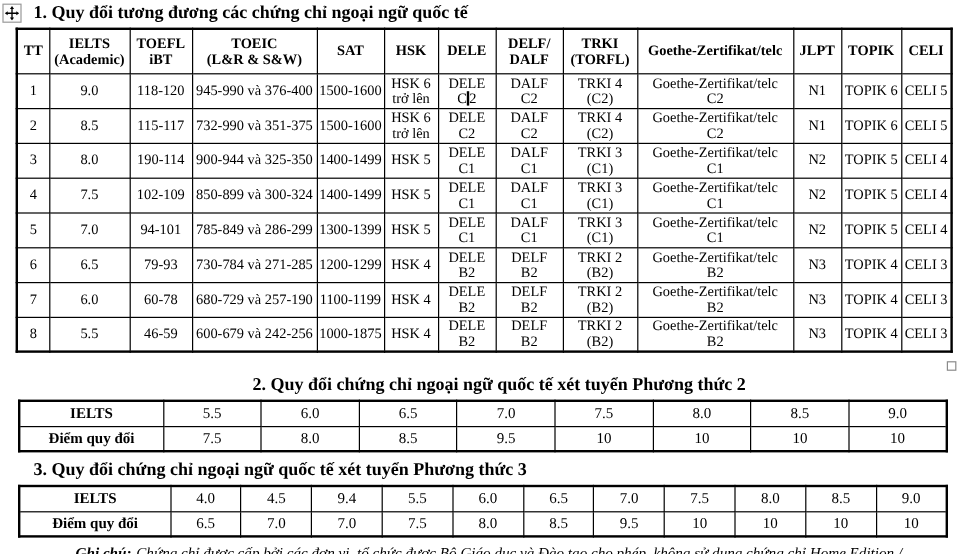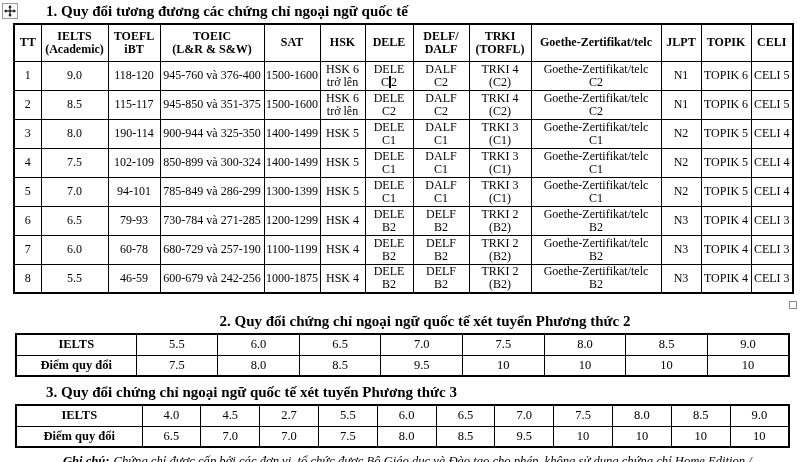--- a/index.html
+++ b/index.html
@@ -19,21 +19,21 @@
     display: flex; align-items: center; justify-content: center;
     cursor: move;
   }
   .resize-handle {
     position: absolute; left: 789px; top: 301px;
     width: 8px; height: 8px;
     border: 1px solid #8a8a8a; background: #ffffff;
   }
   .sec-title {
     font-weight: bold; font-size: 15px; line-height: 1.2;
-    margin: 0; padding-left: 46px;
+    margin: 0; padding-left: 28px;
   }
   #title1 { margin: 2px 0 3px 0; }
   #title2 { margin: 18px 0 3px 0; text-align: center; }
   #title3 { margin: 6px 14px 3px 0; }
 
   table {
     border-collapse: collapse; table-layout: fixed;
     border: 2px solid #000;
   }
   th, td {
@@ -125,41 +125,41 @@
       <th>JLPT</th>
       <th>TOPIK</th>
       <th>CELI</th>
     </tr>
   </thead>
   <tbody id="table1-body">
       <tr>
         <td>1</td>
         <td>9.0</td>
         <td>118-120</td>
-        <td>945-760 và 376-400</td>
+        <td>945-990 và 376-400</td>
         <td>1500-1600</td>
         <td>HSK 6
 trở lên</td>
         <td><span>DELE
 C</span><span class="caret"></span><span>2</span></td>
         <td>DALF
 C2</td>
         <td>TRKI 4
 (C2)</td>
         <td>Goethe-Zertifikat/telc
 C2</td>
         <td>N1</td>
         <td>TOPIK 6</td>
         <td>CELI 5</td>
       </tr>
       <tr>
         <td>2</td>
         <td>8.5</td>
         <td>115-117</td>
-        <td>945-850 và 351-375</td>
+        <td>732-990 và 351-375</td>
         <td>1500-1600</td>
         <td>HSK 6
 trở lên</td>
         <td>DELE
 C2</td>
         <td>DALF
 C2</td>
         <td>TRKI 4
 (C2)</td>
         <td>Goethe-Zertifikat/telc
@@ -340,21 +340,21 @@
       <col>
       <col>
       <col>
       <col>
   </colgroup>
   <tbody id="table3-body">
       <tr>
         <td class="rowlabel">IELTS</td>
         <td>4.0</td>
         <td>4.5</td>
-        <td>2.7</td>
+        <td>9.4</td>
         <td>5.5</td>
         <td>6.0</td>
         <td>6.5</td>
         <td>7.0</td>
         <td>7.5</td>
         <td>8.0</td>
         <td>8.5</td>
         <td>9.0</td>
       </tr>
       <tr>

